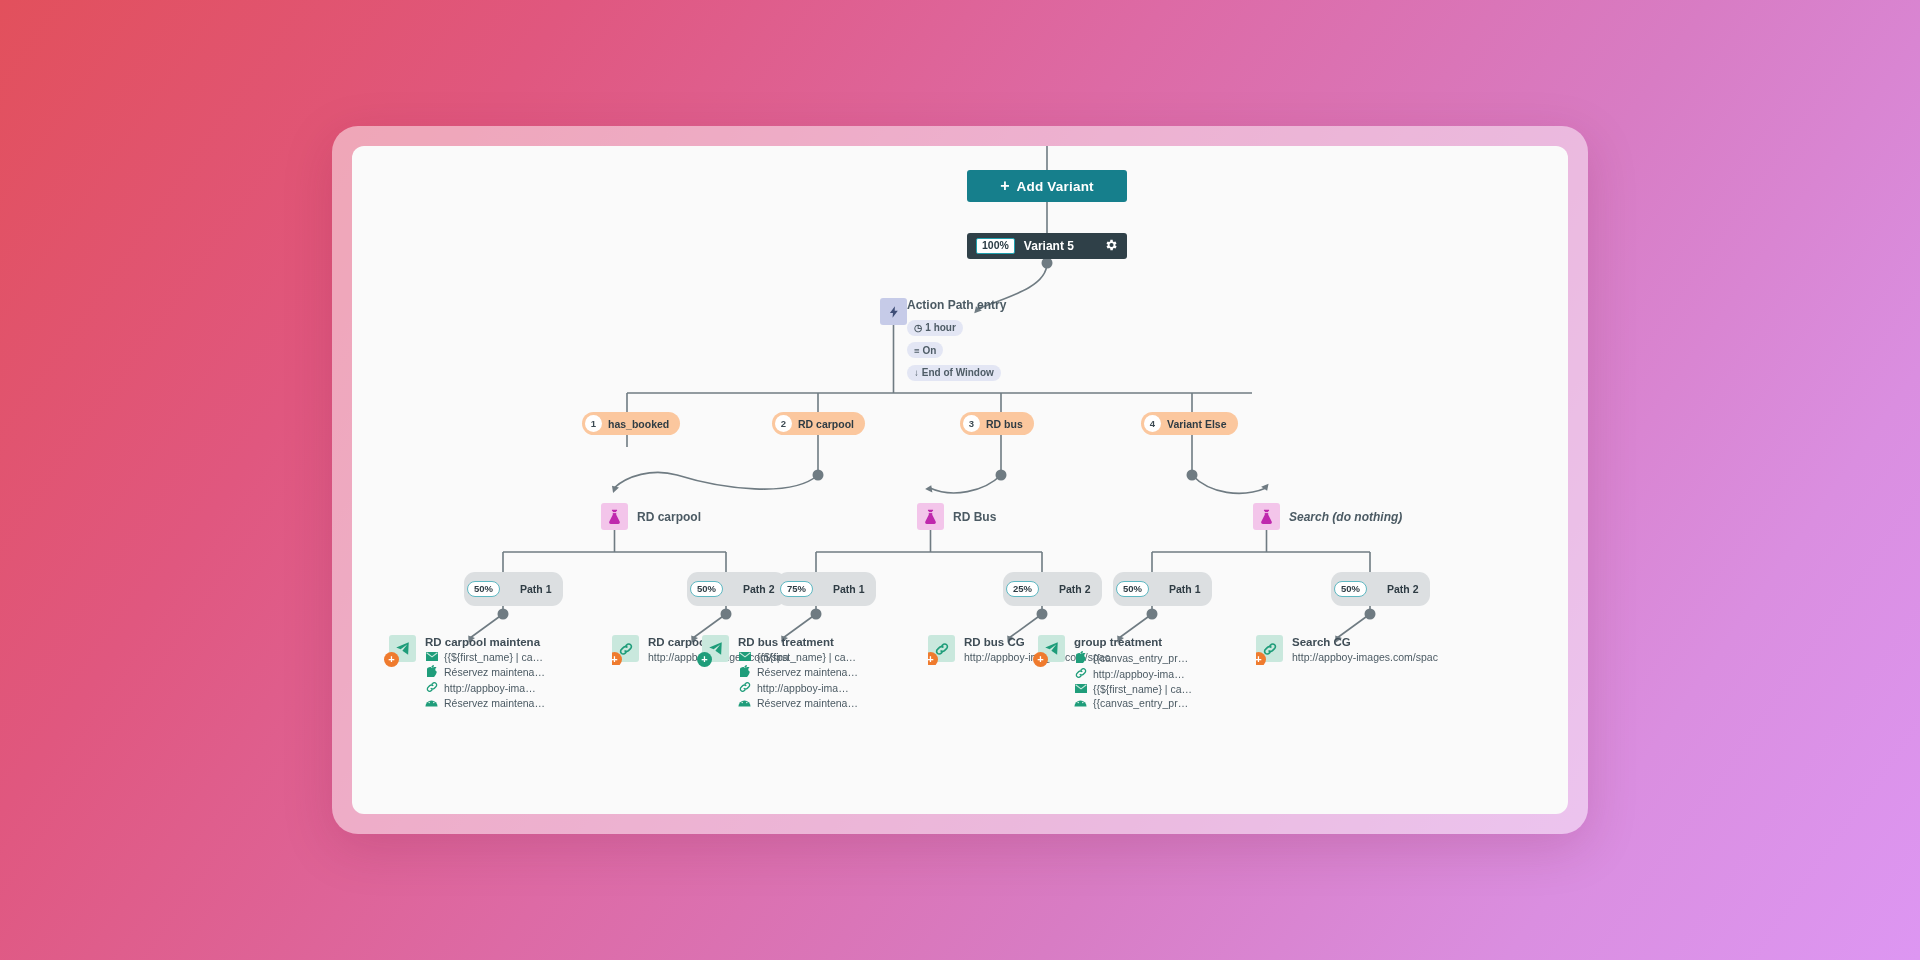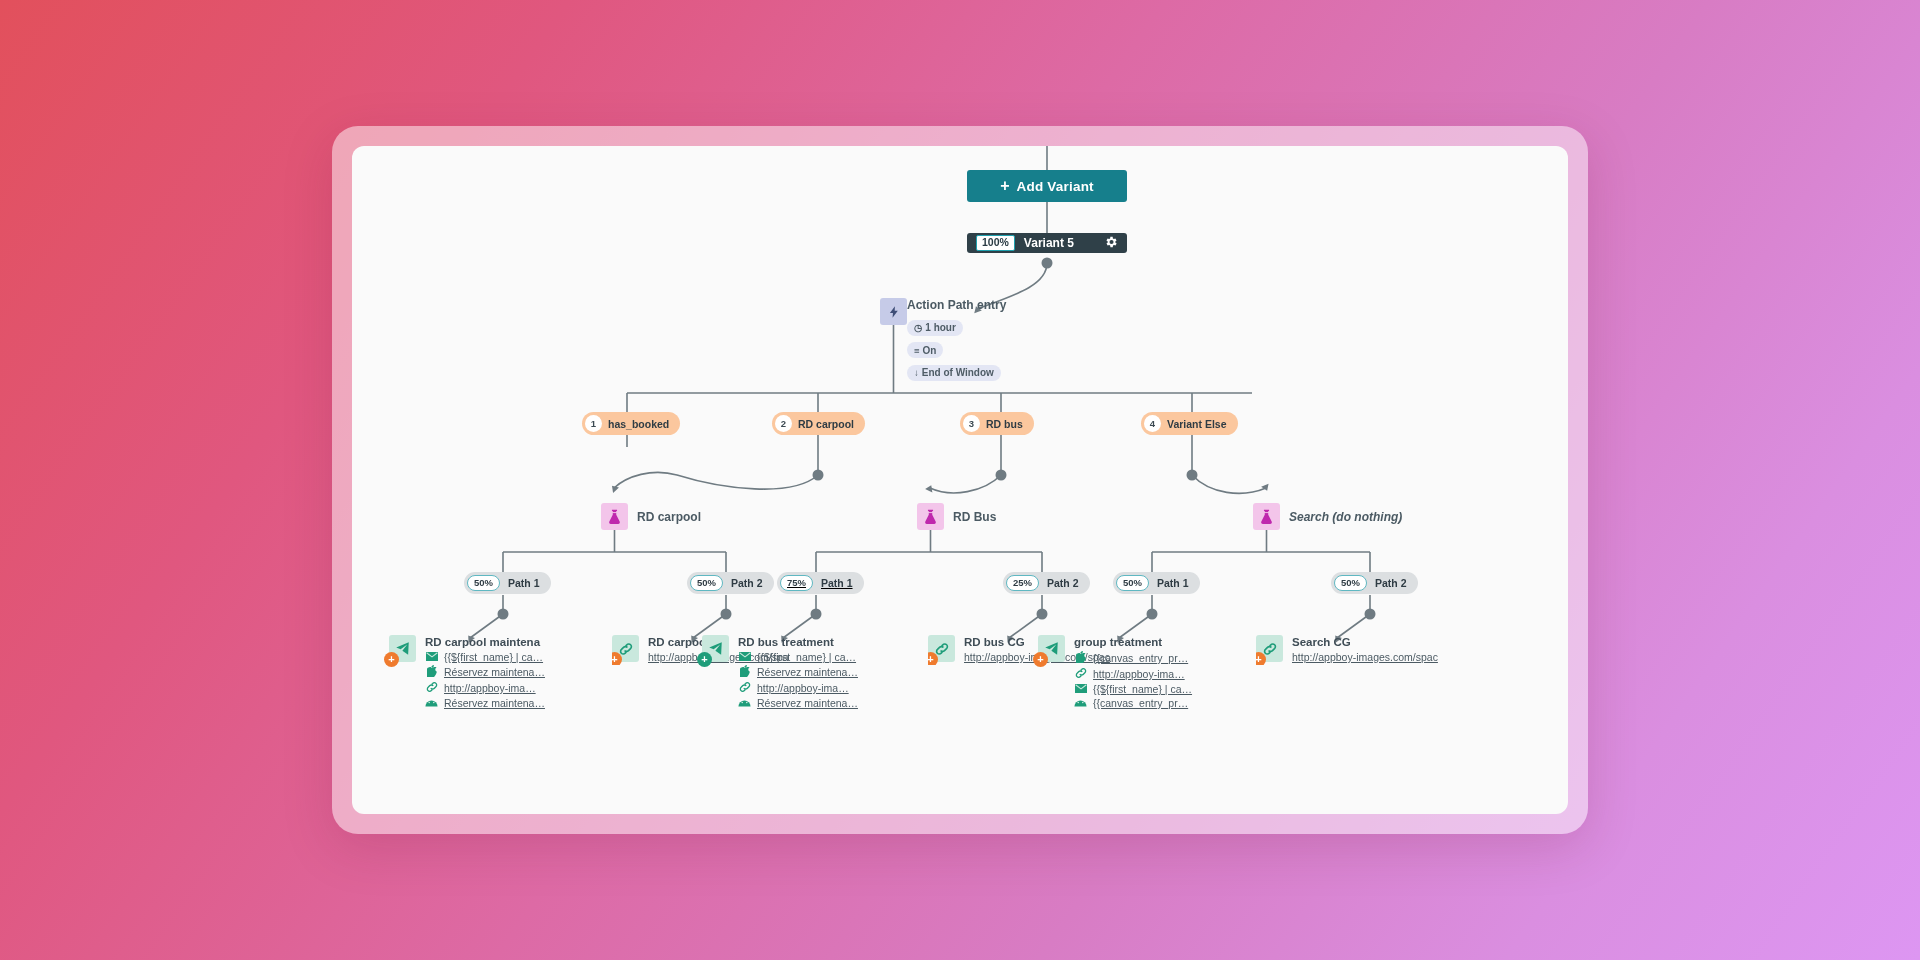--- a/index.html
+++ b/index.html
@@ -53,21 +53,21 @@
   #add-variant-button .plus {
     color: #fff; font-size: 16px; font-weight: 700; line-height: 1;
   }
   #add-variant-button .label {
     color: #ffffff; font-size: 13.5px; font-weight: 700; letter-spacing: .2px;
   }
 
   
   #variant-bar {
     left: 615px; top: 87px;
-    width: 160px; height: 20px;
+    width: 160px; height: 26px;
     background: #2f4048;
     border-radius: 3px;
     display: flex; align-items: center;
     padding: 0 9px;
     gap: 9px;
     cursor: pointer;
   }
   #variant-bar .pct {
     background: #ffffff;
     border: 1.5px solid #1fa0ae;
@@ -140,26 +140,26 @@
   #exit-tooltip .door { font-size: 12px; color: #45535c; line-height: 1.2; flex: none; margin-top: 1px;}
   #exit-tooltip .ttext { font-size: 10.5px; color: #3e4b53; line-height: 1.45; }
 
   
   .exp-node { display: flex; align-items: center; gap: 9px; }
   .sq-icon.flask { background: #f3c5ea; }
   .exp-label { font-size: 12px; font-weight: 700; color: #4b5a63; white-space: nowrap; }
 
   
   .path-pill {
-    height: 22px;
+    height: 34px;
     background: #dcdfe1;
     border-radius: 11px;
     display: flex; align-items: center;
     padding: 0 11px 0 3px;
-    gap: 8px;
+    gap: 20px;
     cursor: pointer;
   }
   .path-pill .ppct {
     background: #ffffff;
     border: 1.4px solid #5fb8c2;
     border-radius: 9px;
     font-size: 9.5px; font-weight: 700; color: #2f3c44;
     padding: 2px 6px; line-height: 1;
   }
   .path-pill .plabel { font-size: 10.5px; font-weight: 600; color: #2f3c44; white-space: nowrap; }
@@ -173,21 +173,21 @@
     width: 15px; height: 15px; border-radius: 50%;
     display: flex; align-items: center; justify-content: center;
     color: #fff; font-size: 11px; font-weight: 700; line-height: 1;
   }
   .badge.orange { background: #ef7b2e; }
   .badge.teal   { background: #1f9d7a; }
   .msg-body { padding-top: 1px; }
   .msg-title { font-size: 11.5px; font-weight: 700; color: #3f4d56; white-space: nowrap; margin-bottom: 3px; }
   .msg-line { display: flex; align-items: center; gap: 6px; margin-bottom: 2px; }
   .msg-line .mi { width: 13px; text-align: center; flex: none; color: #1f9d7a; font-size: 11px; line-height: 1; }
-  .msg-line .mtext { font-size: 10.5px; color: #4b5a63; white-space: nowrap; text-decoration: underline; }
+  .msg-line .mtext { font-size: 10.5px; color: #4b5a63; white-space: nowrap; }
   .msg-sub-only .mtext { font-size: 10.5px; color: #4b5a63; }
   .clip { overflow: hidden; }
 </style>
 </head>
 <body>
 
 <div id="window-frame">
   <div id="canvas-surface">
 
     <svg id="connectors" viewBox="0 0 1216 668" xmlns="http://www.w3.org/2000/svg">
@@ -356,21 +356,21 @@
     </div>
 
     <div class="node path-pill" style="left:112px; top:426px;">
       <span class="ppct">50%</span>
       <span class="plabel">Path 1</span>
     </div>
     <div class="node path-pill" style="left:335px; top:426px;">
       <span class="ppct">50%</span>
       <span class="plabel">Path 2</span>
     </div>
-    <div class="node path-pill" style="left:425px; top:426px;text-decoration:underline;">
+    <div class="node path-pill" style="left:425px; top:426px;">
       <span class="ppct">75%</span>
       <span class="plabel">Path 1</span>
     </div>
     <div class="node path-pill" style="left:651px; top:426px;text-align:center;">
       <span class="ppct">25%</span>
       <span class="plabel">Path 2</span>
     </div>
     <div class="node path-pill" style="left:761px; top:426px;">
       <span class="ppct">50%</span>
       <span class="plabel">Path 1</span>

